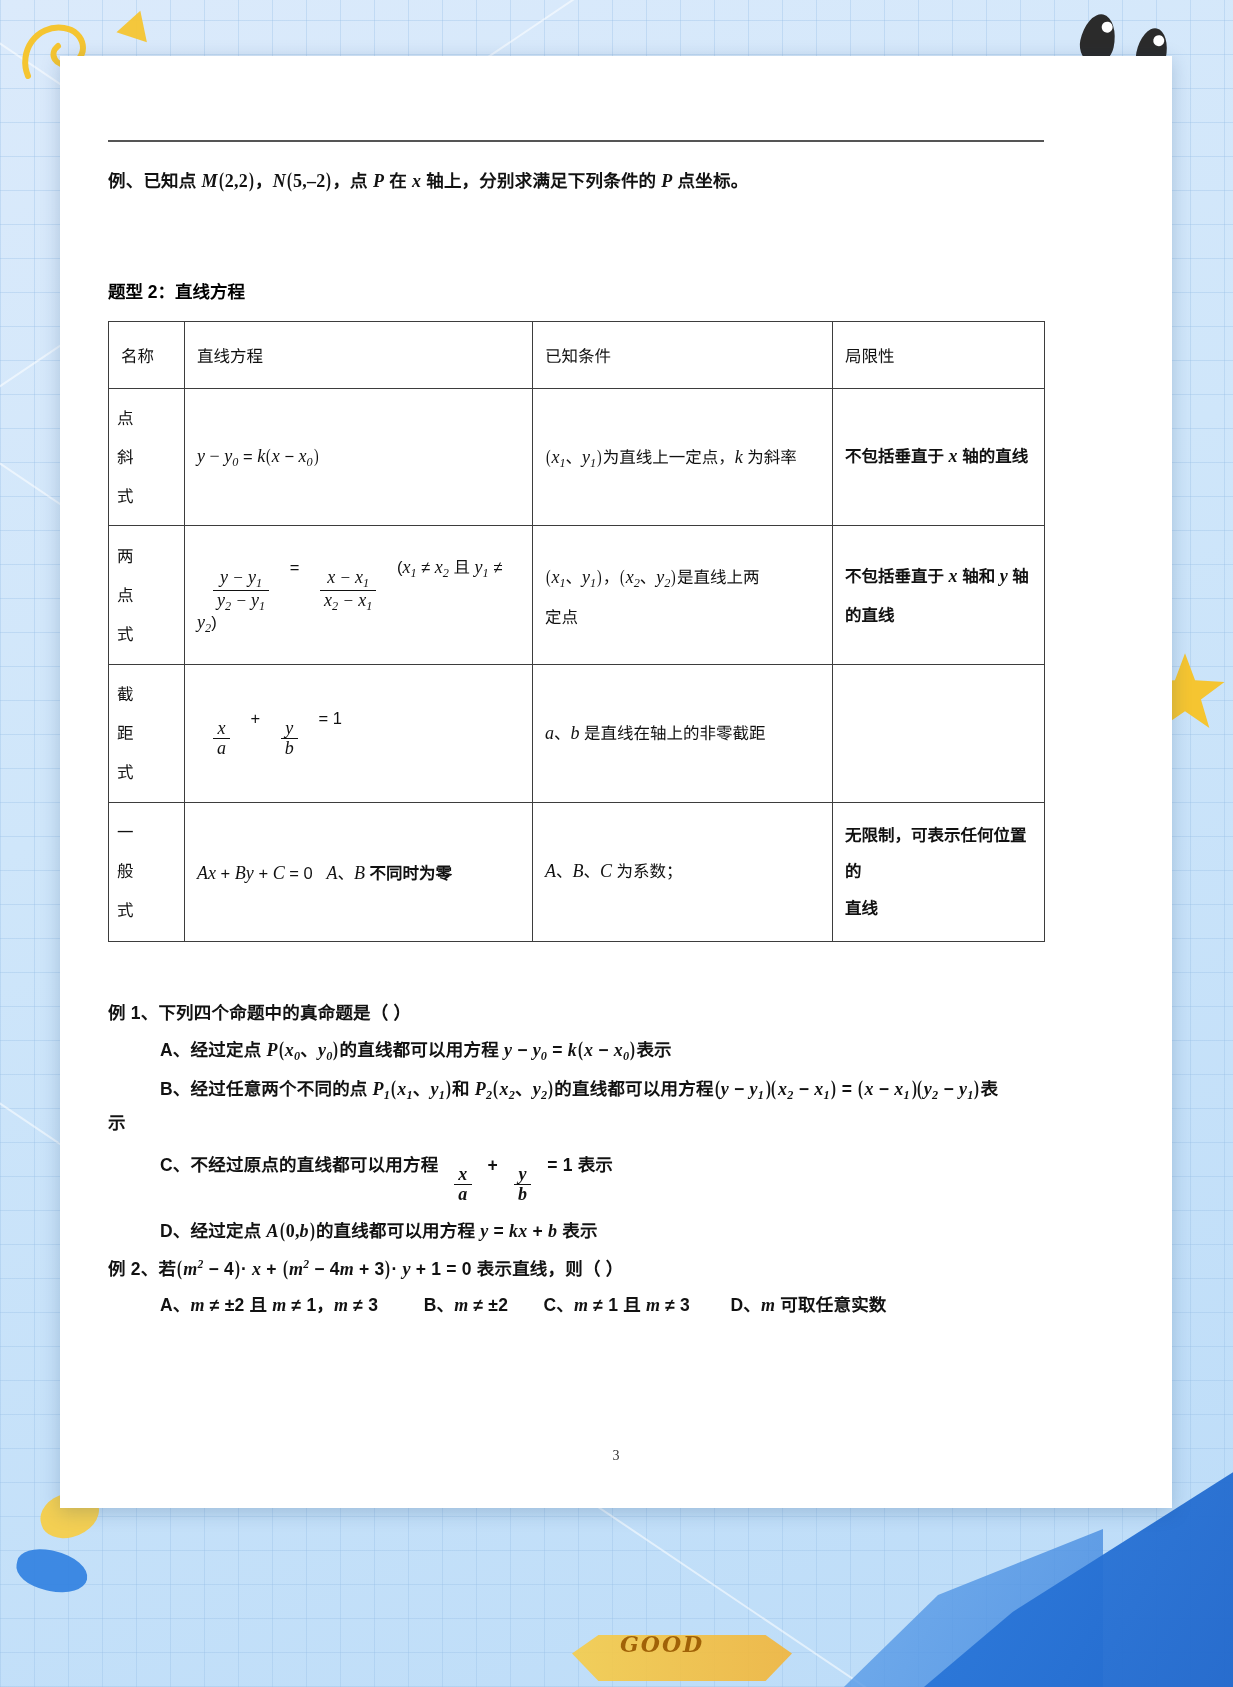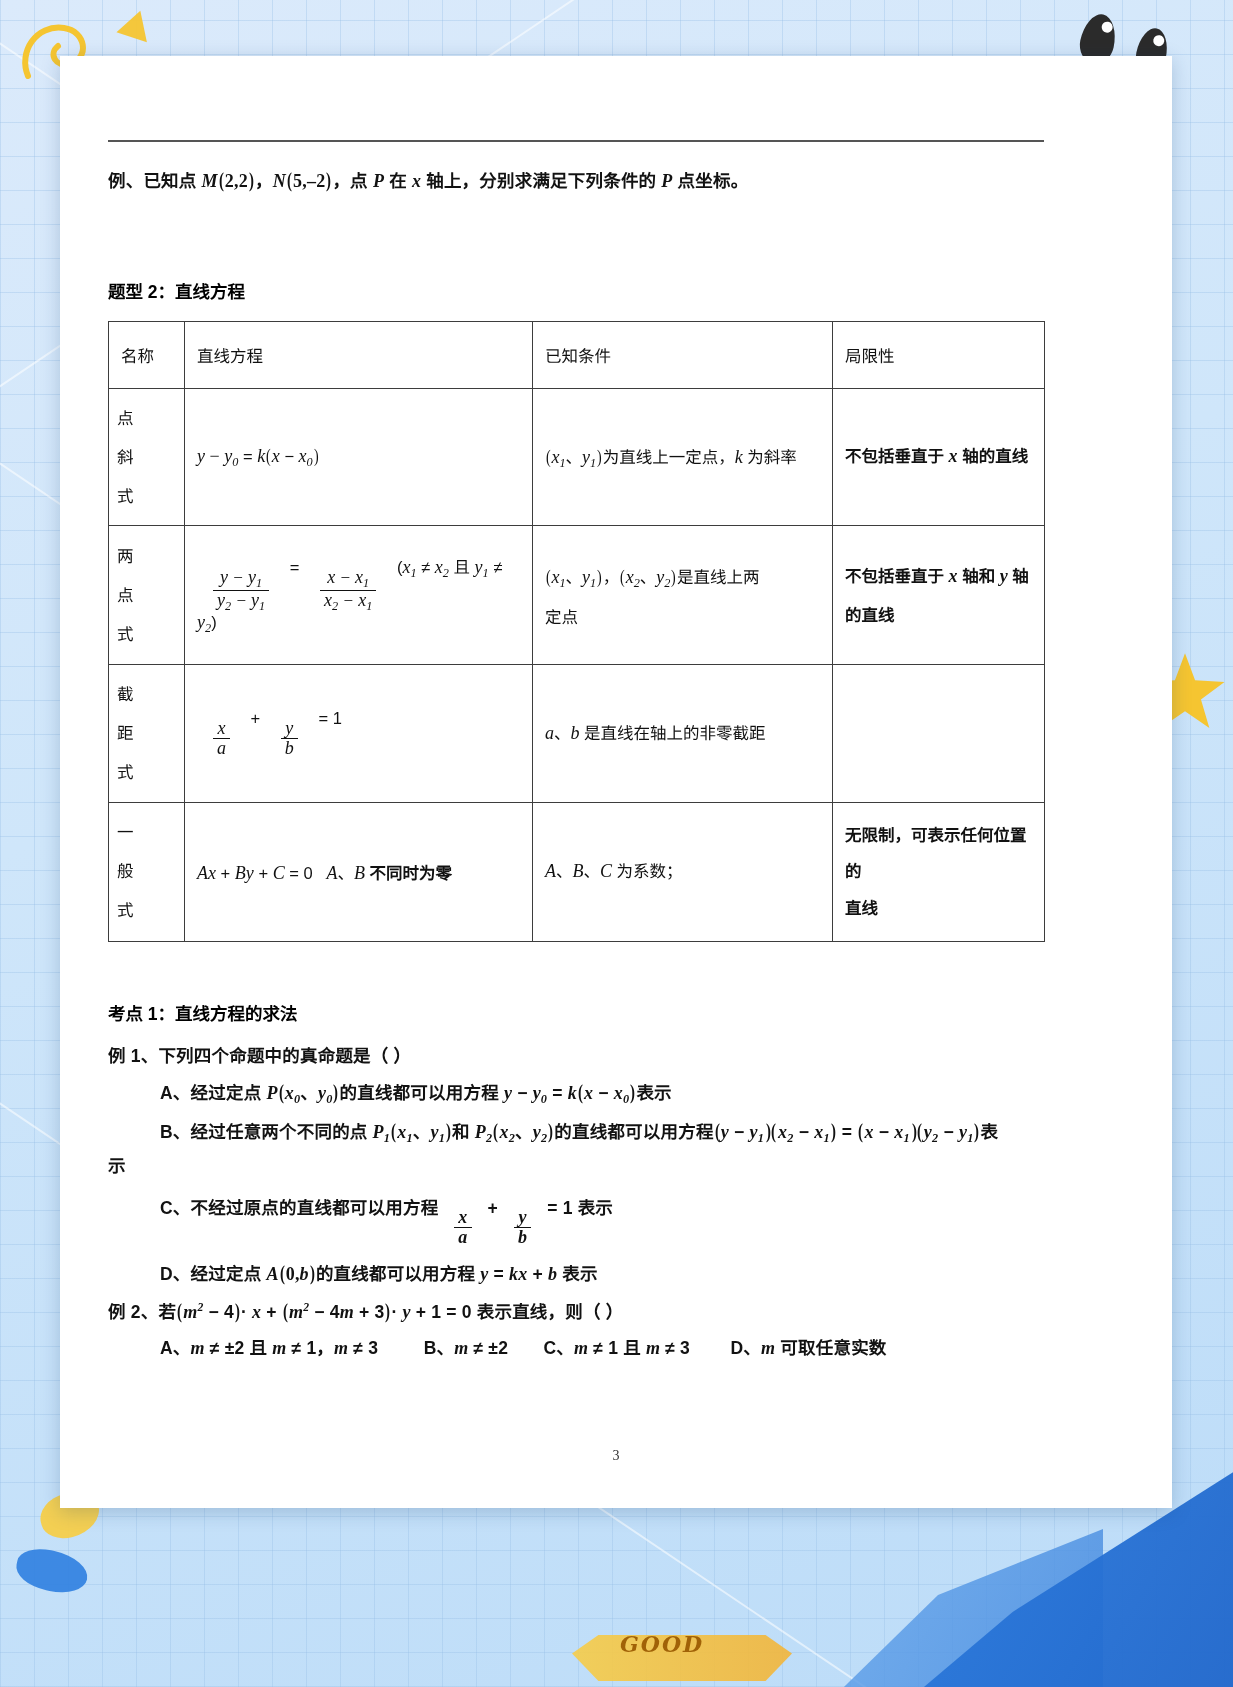--- a/index.html
+++ b/index.html
@@ -214,21 +214,20 @@
           </td>
           <td class="lim">
             无限制，可表示任何位置的<br>直线
           </td>
         </tr>
       </tbody>
     </table>
 
     <div class="gap-lg"></div>
 
-    <p class="sec-head">考点 1：直线方程的求法</p>
 
     <p class="p">例 1、下列四个命题中的真命题是（        ）</p>
 
     <p class="p indent2">
       A、经过定点 <span class="mth">P</span><span class="par">(</span><span class="mth">x<span class="sub">0</span></span>、<span class="mth">y<span class="sub">0</span></span><span class="par">)</span>的直线都可以用方程 <span class="mth">y</span> − <span class="mth">y<span class="sub">0</span></span> = <span class="mth">k</span><span class="par">(</span><span class="mth">x</span> − <span class="mth">x<span class="sub">0</span></span><span class="par">)</span>表示
     </p>
 
     <p class="p indent2">
       B、经过任意两个不同的点 <span class="mth">P<span class="sub">1</span></span><span class="par">(</span><span class="mth">x<span class="sub">1</span></span>、<span class="mth">y<span class="sub">1</span></span><span class="par">)</span>和 <span class="mth">P<span class="sub">2</span></span><span class="par">(</span><span class="mth">x<span class="sub">2</span></span>、<span class="mth">y<span class="sub">2</span></span><span class="par">)</span>的直线都可以用方程<span class="par">(</span><span class="mth">y</span> − <span class="mth">y<span class="sub">1</span></span><span class="par">)(</span><span class="mth">x<span class="sub">2</span></span> − <span class="mth">x<span class="sub">1</span></span><span class="par">)</span> = <span class="par">(</span><span class="mth">x</span> − <span class="mth">x<span class="sub">1</span></span><span class="par">)(</span><span class="mth">y<span class="sub">2</span></span> − <span class="mth">y<span class="sub">1</span></span><span class="par">)</span>表
     </p>

